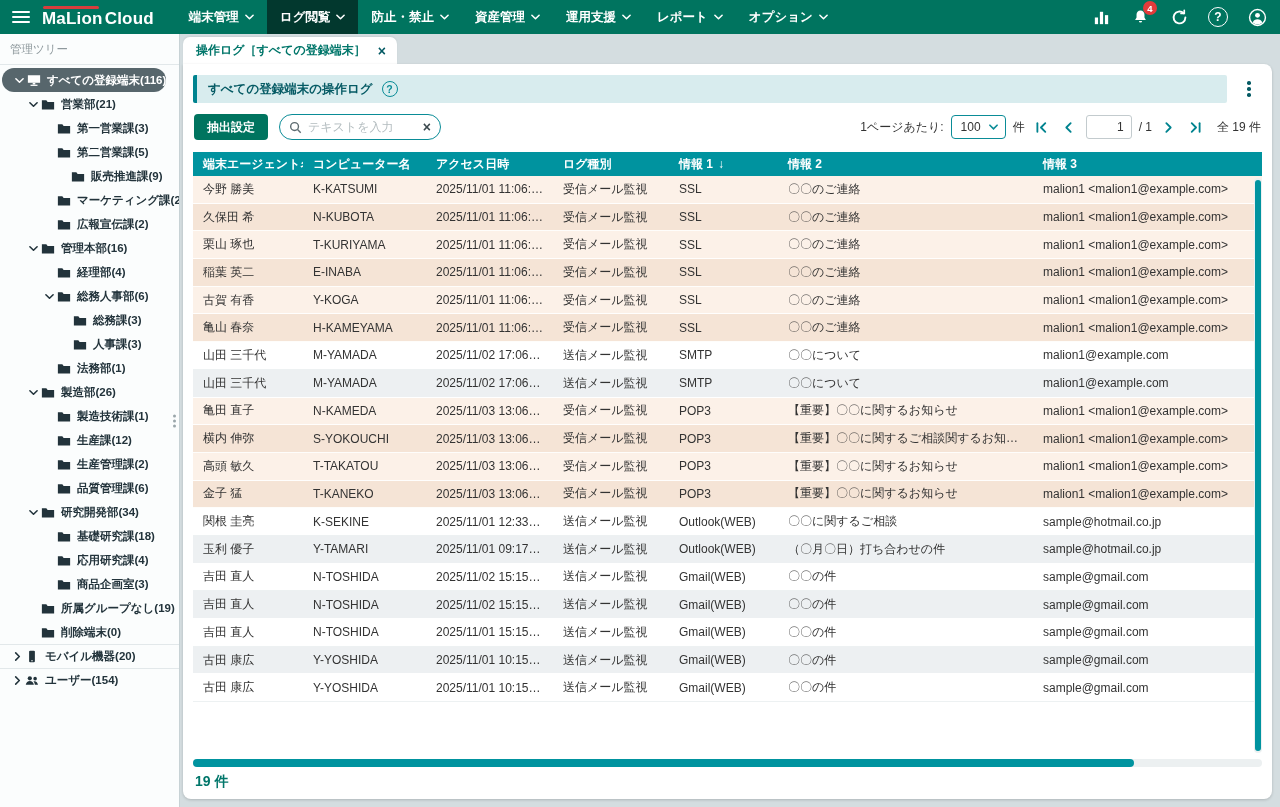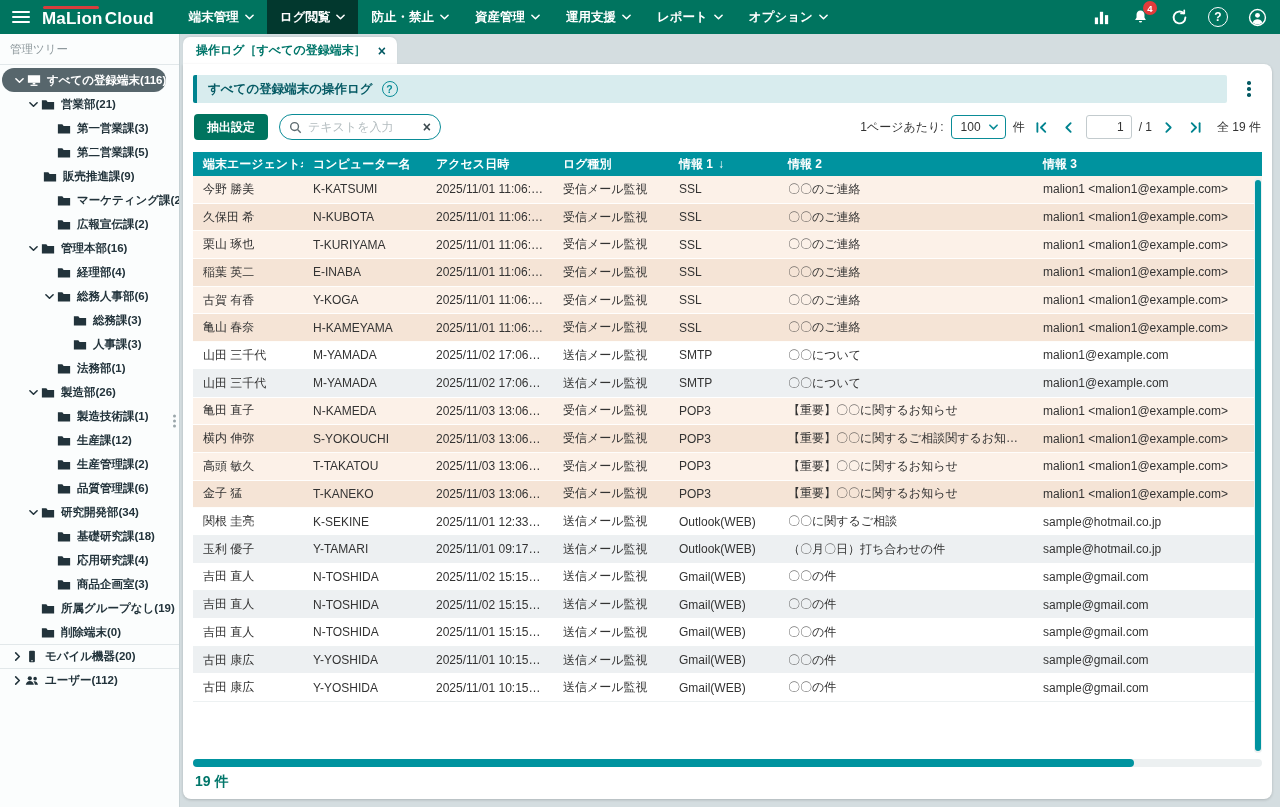--- a/index.html
+++ b/index.html
@@ -238,21 +238,21 @@
       </div>
       <div class="titem" style="padding-left: 42px;">
         <span class="chev"></span>
         <span class="ticon">
           <svg viewBox="0 0 16 13" fill="currentColor">
             <path d="M1 1.6h5.1l1.5 2H15v8.6H1z"></path>
           </svg>
         </span>
         <span class="tlabel">第二営業課(5)</span>
       </div>
-      <div class="titem" style="padding-left: 28px;">
+      <div class="titem" style="padding-left: 56px;">
         <span class="chev"></span>
         <span class="ticon">
           <svg viewBox="0 0 16 13" fill="currentColor">
             <path d="M1 1.6h5.1l1.5 2H15v8.6H1z"></path>
           </svg>
         </span>
         <span class="tlabel">販売推進課(9)</span>
       </div>
       <div class="titem" style="padding-left: 42px;">
         <span class="chev"></span>
@@ -462,21 +462,21 @@
           </svg>
         </span>
         <span class="ticon">
           <svg viewBox="0 0 18 14" fill="currentColor">
             <circle cx="6.2" cy="4.2" r="2.7"></circle>
             <path d="M1 12.6c.4-3.2 2.5-4.9 5.2-4.9s4.8 1.7 5.2 4.9z"></path>
             <circle cx="13" cy="4.6" r="2.3"></circle>
             <path d="M12.2 7.9c2.4.2 4.1 1.8 4.5 4.7h-4c-.2-2-.9-3.6-2.1-4.5z"></path>
           </svg>
         </span>
-        <span class="tlabel">ユーザー(112)</span>
+        <span class="tlabel">ユーザー(154)</span>
       </div>
     </div>
   <div class="resize-handle">
       <i></i>
       <i></i>
       <i></i>
     </div>
 </aside>
 
 <main class="main">

